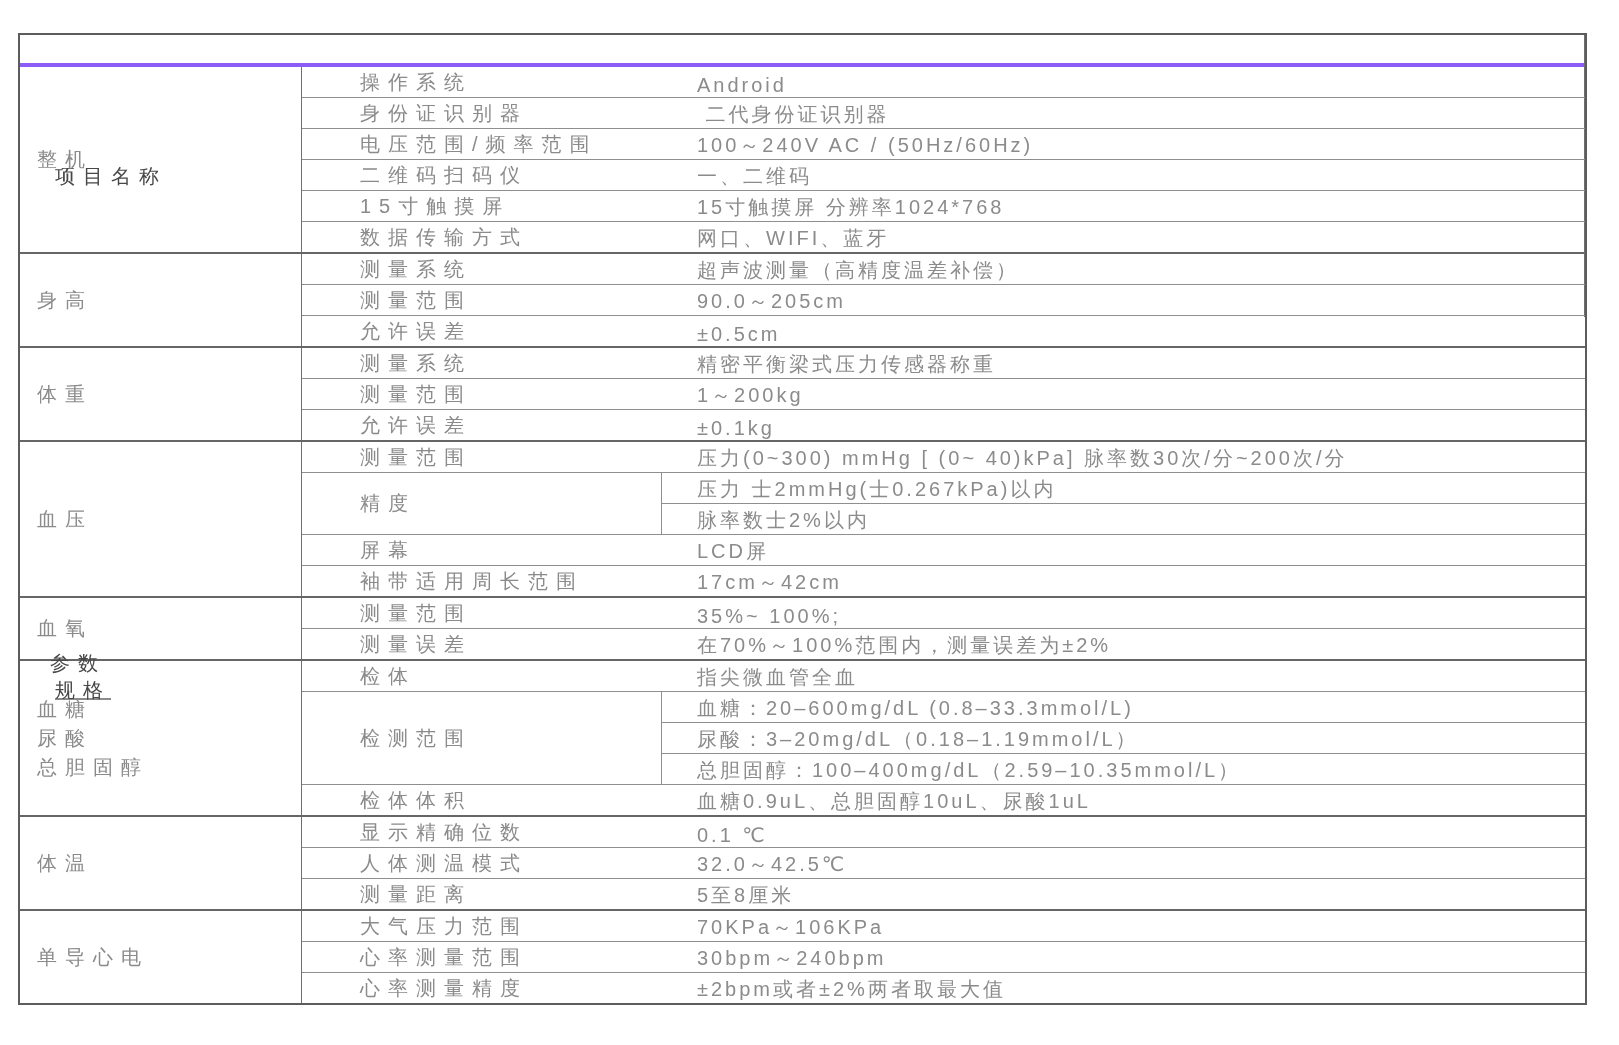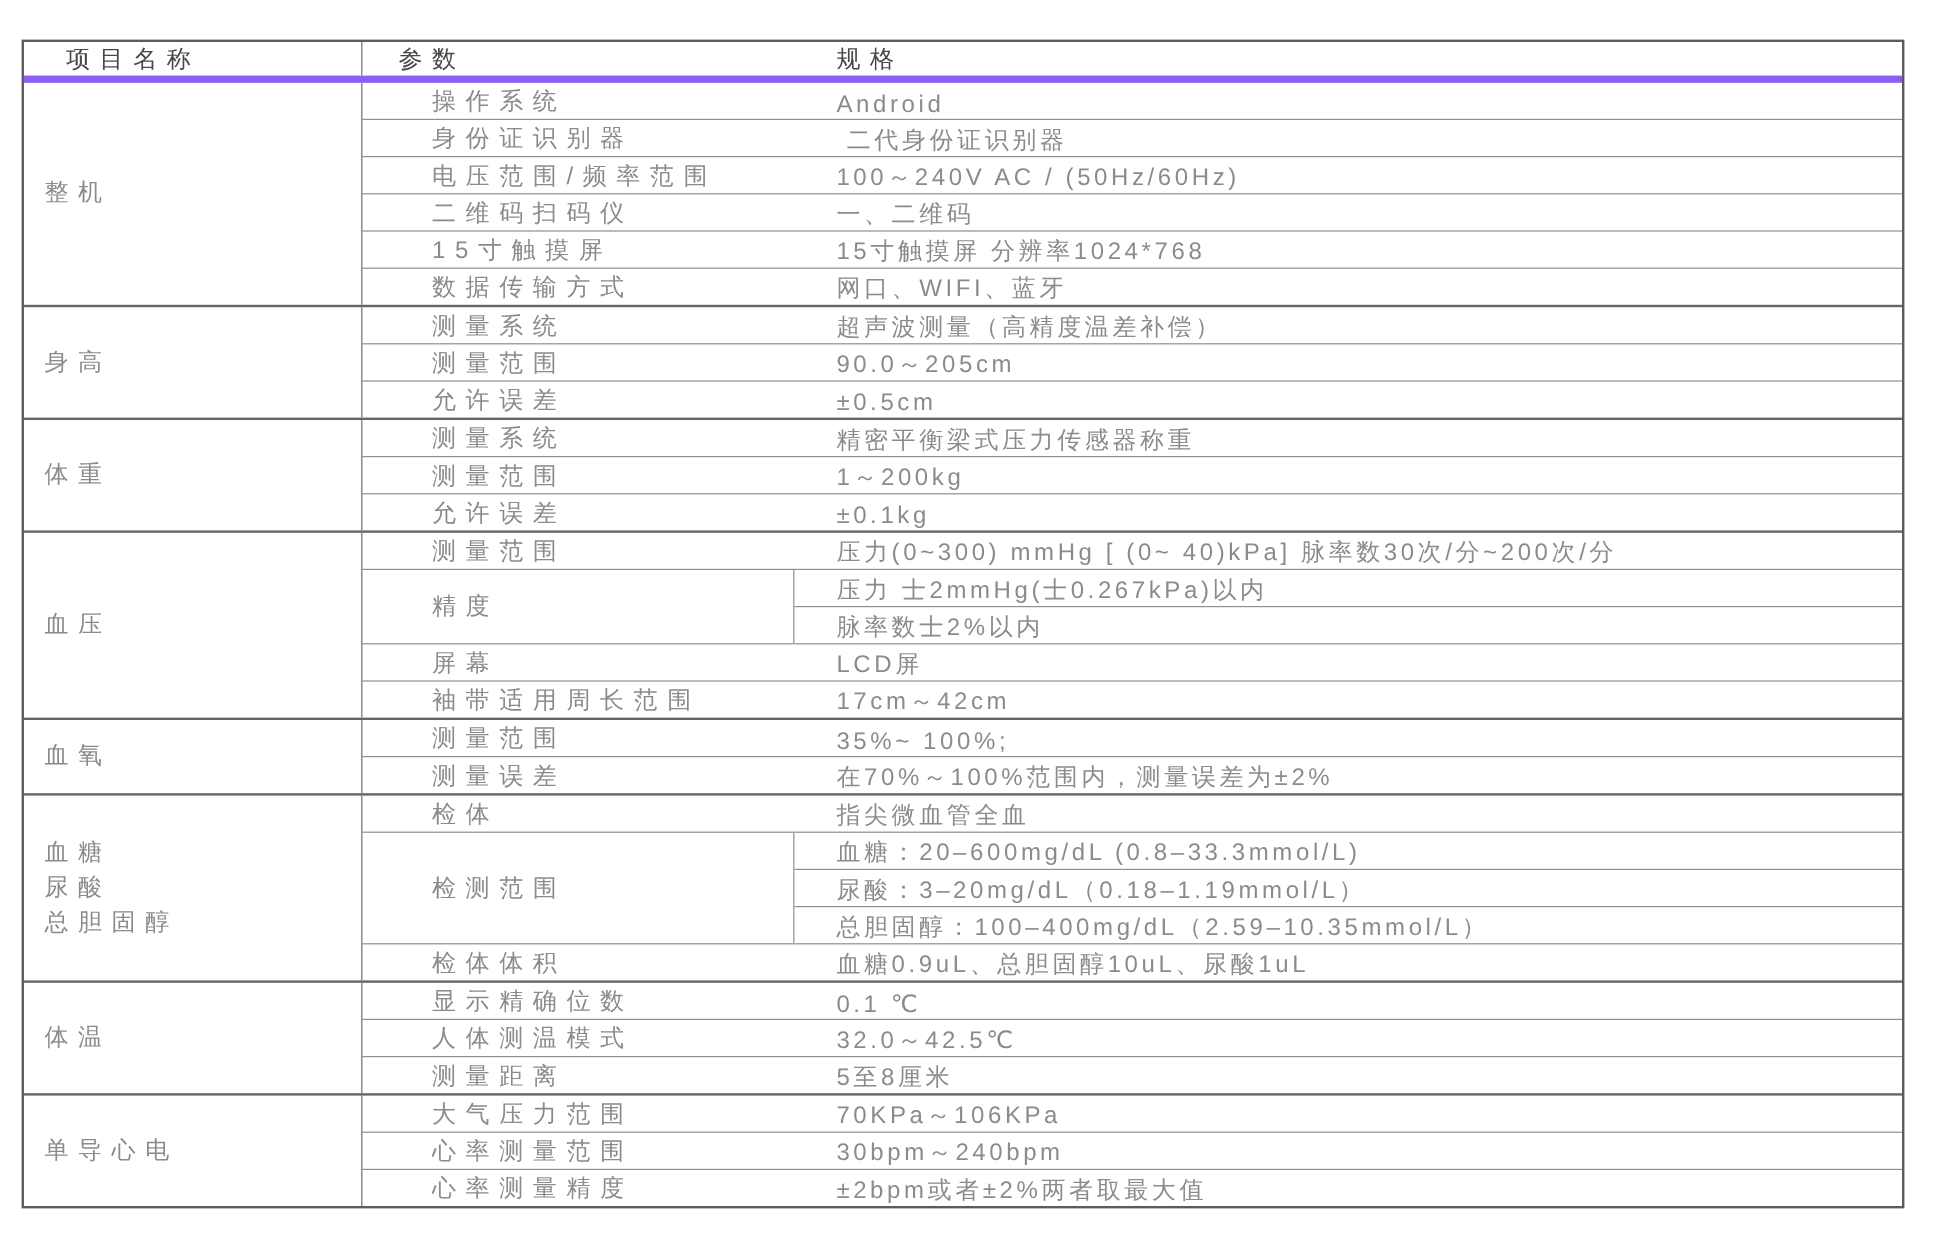--- a/index.html
+++ b/index.html
@@ -11,23 +11,23 @@
   .spec-table{
     position:absolute;left:18px;top:33px;width:1569px;
     box-sizing:border-box;border:2px solid #5c5c5c;
     color:#8b8b8b;font-size:20px;background:#ffffff;
   }
   
   .header-row{display:flex;height:28px;align-items:stretch;}
   .h-cat{flex:0 0 282px;box-sizing:border-box;border-right:1px solid #6f6f6f;
          display:flex;align-items:center;padding-left:35px;}
   .h-param{flex:0 0 360px;box-sizing:border-box;display:flex;align-items:flex-end;padding-left:30px;}
-  .h-spec{flex:1;display:flex;align-items:center;padding-left:35px;}
+  .h-spec{flex:1;display:flex;align-items:center;padding-left:35px;text-decoration:underline;}
   .header-row span{color:#474747;letter-spacing:8px;white-space:pre;}
-  .header-row{border-bottom:6px solid #8b5cf6;}
+  .header-row{border-bottom:4px solid #8b5cf6;flex-direction:column;}
   
   .group{display:flex;align-items:stretch;}
   .group + .group{border-top:2px solid #666666;}
   .g-cat{flex:0 0 282px;box-sizing:border-box;border-right:1px solid #6f6f6f;
          padding-left:17px;display:flex;flex-direction:column;justify-content:center;
          letter-spacing:8px;line-height:29px;}
   .g-rows{flex:1;display:flex;flex-direction:column;min-width:0;}
   .row{display:flex;align-items:stretch;min-height:30px;}
   .row + .row{border-top:1px solid #8f8f8f;}
   .p-cell{flex:0 0 360px;box-sizing:border-box;padding-left:30px;

